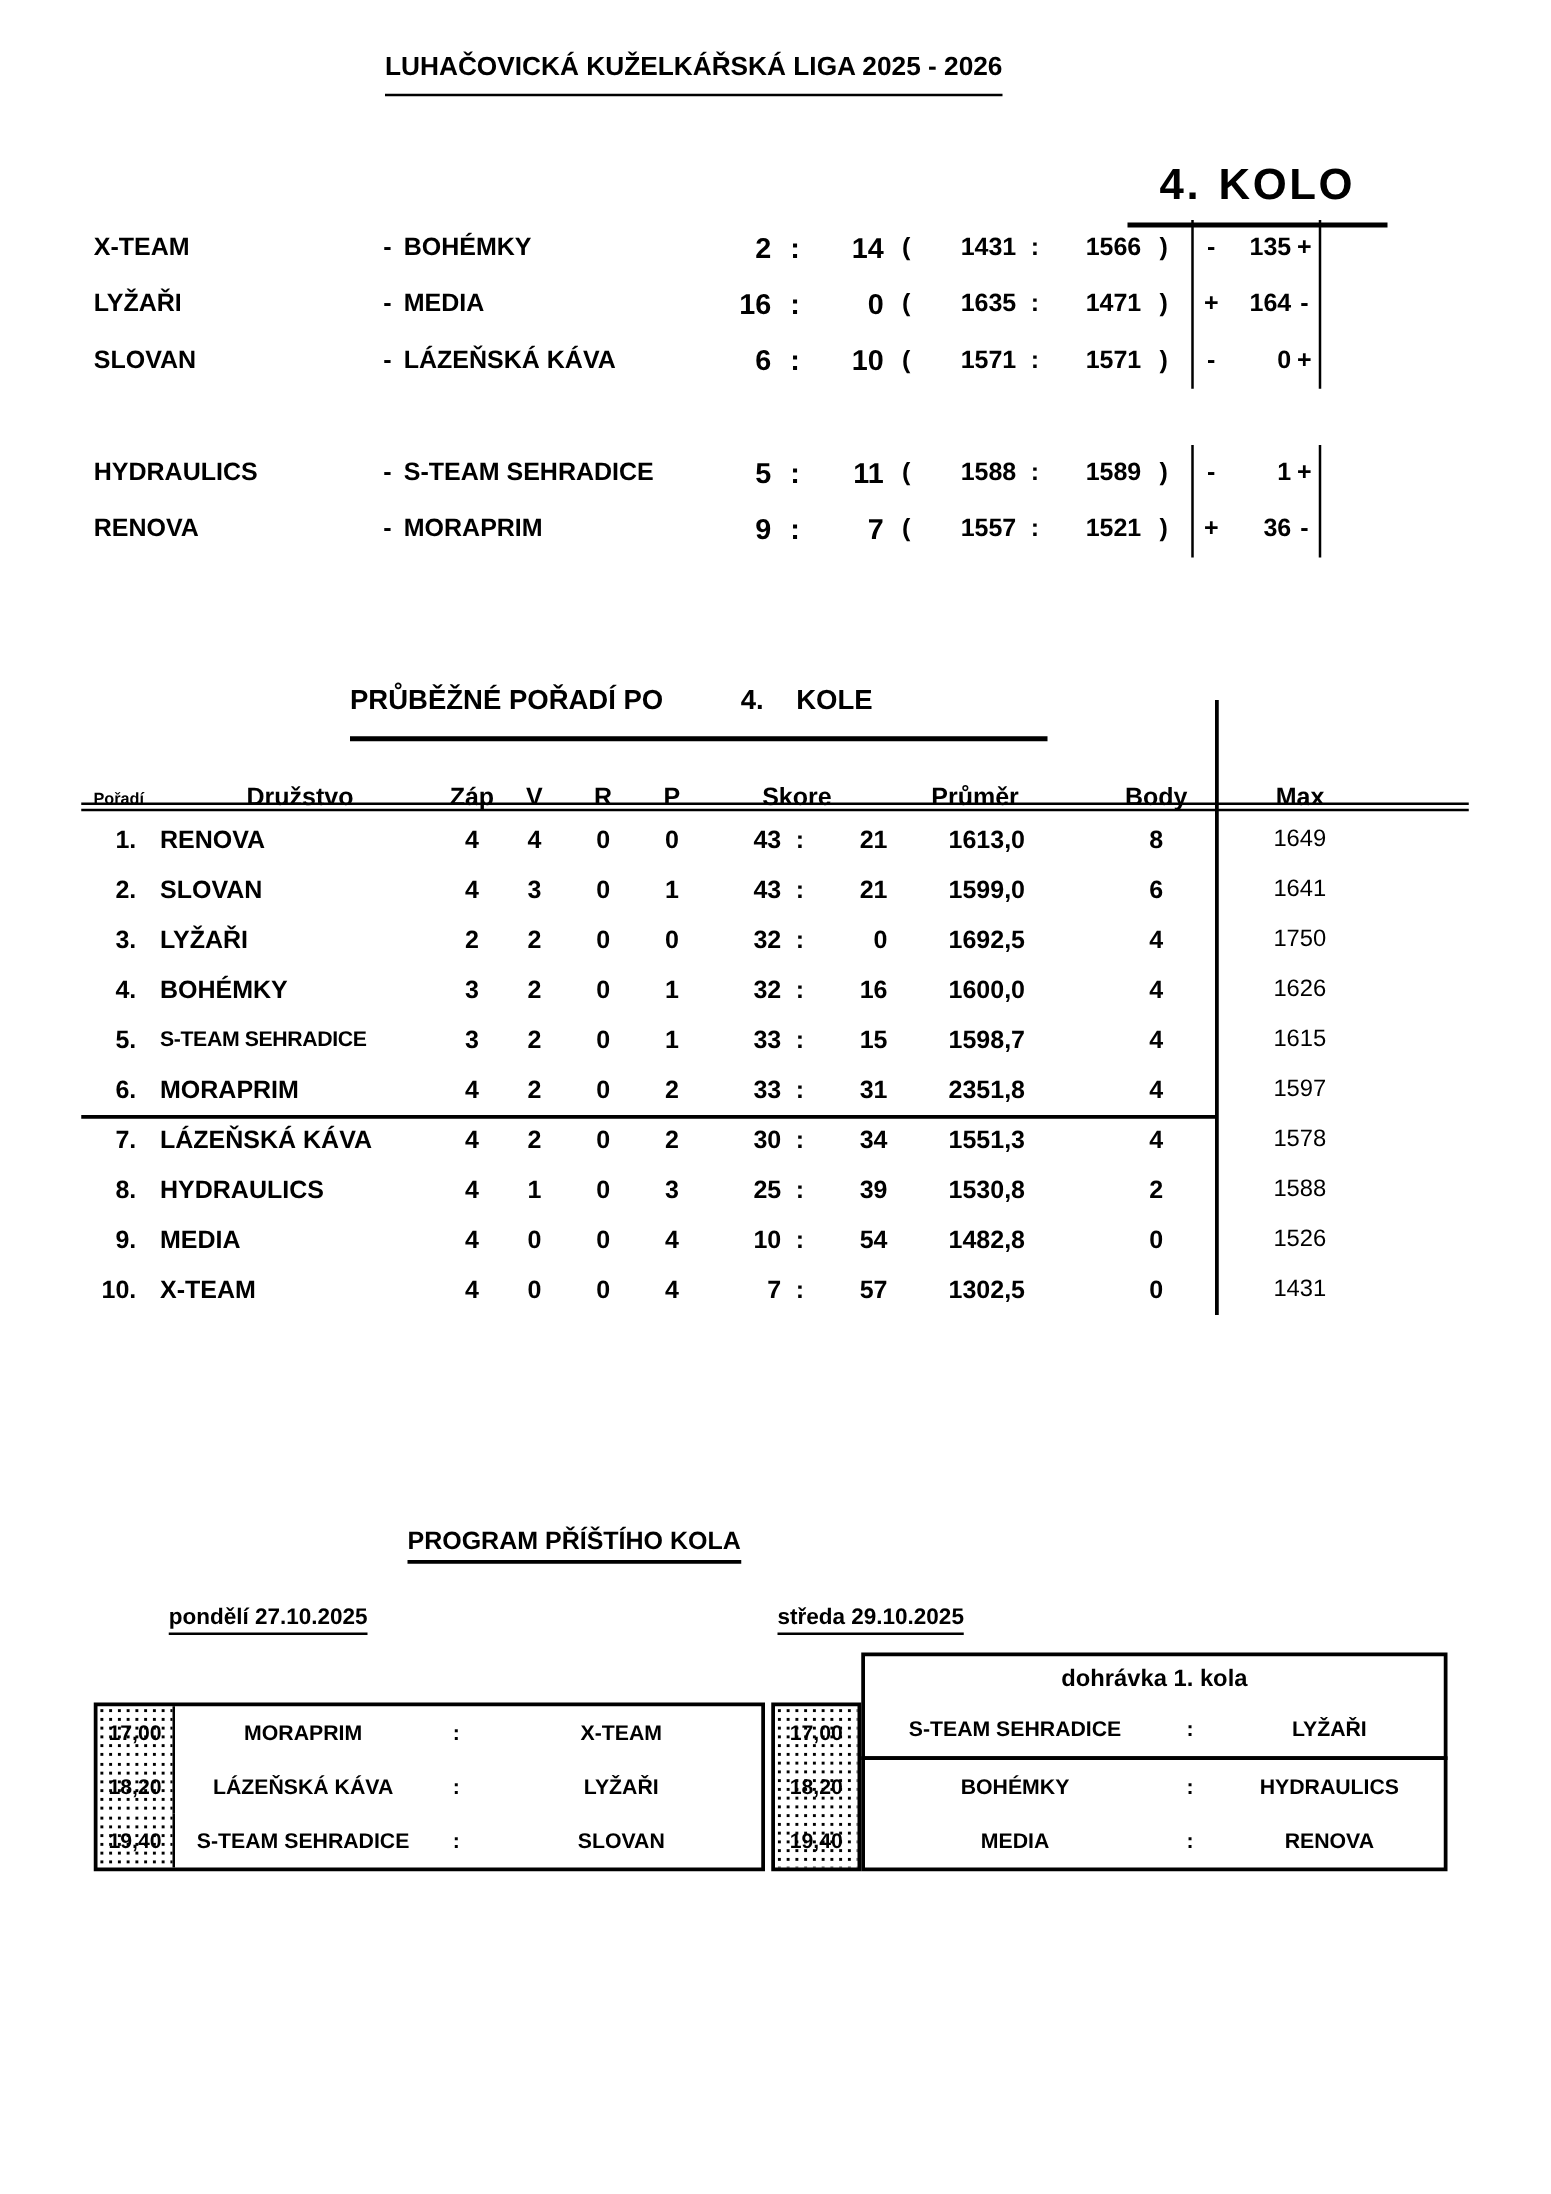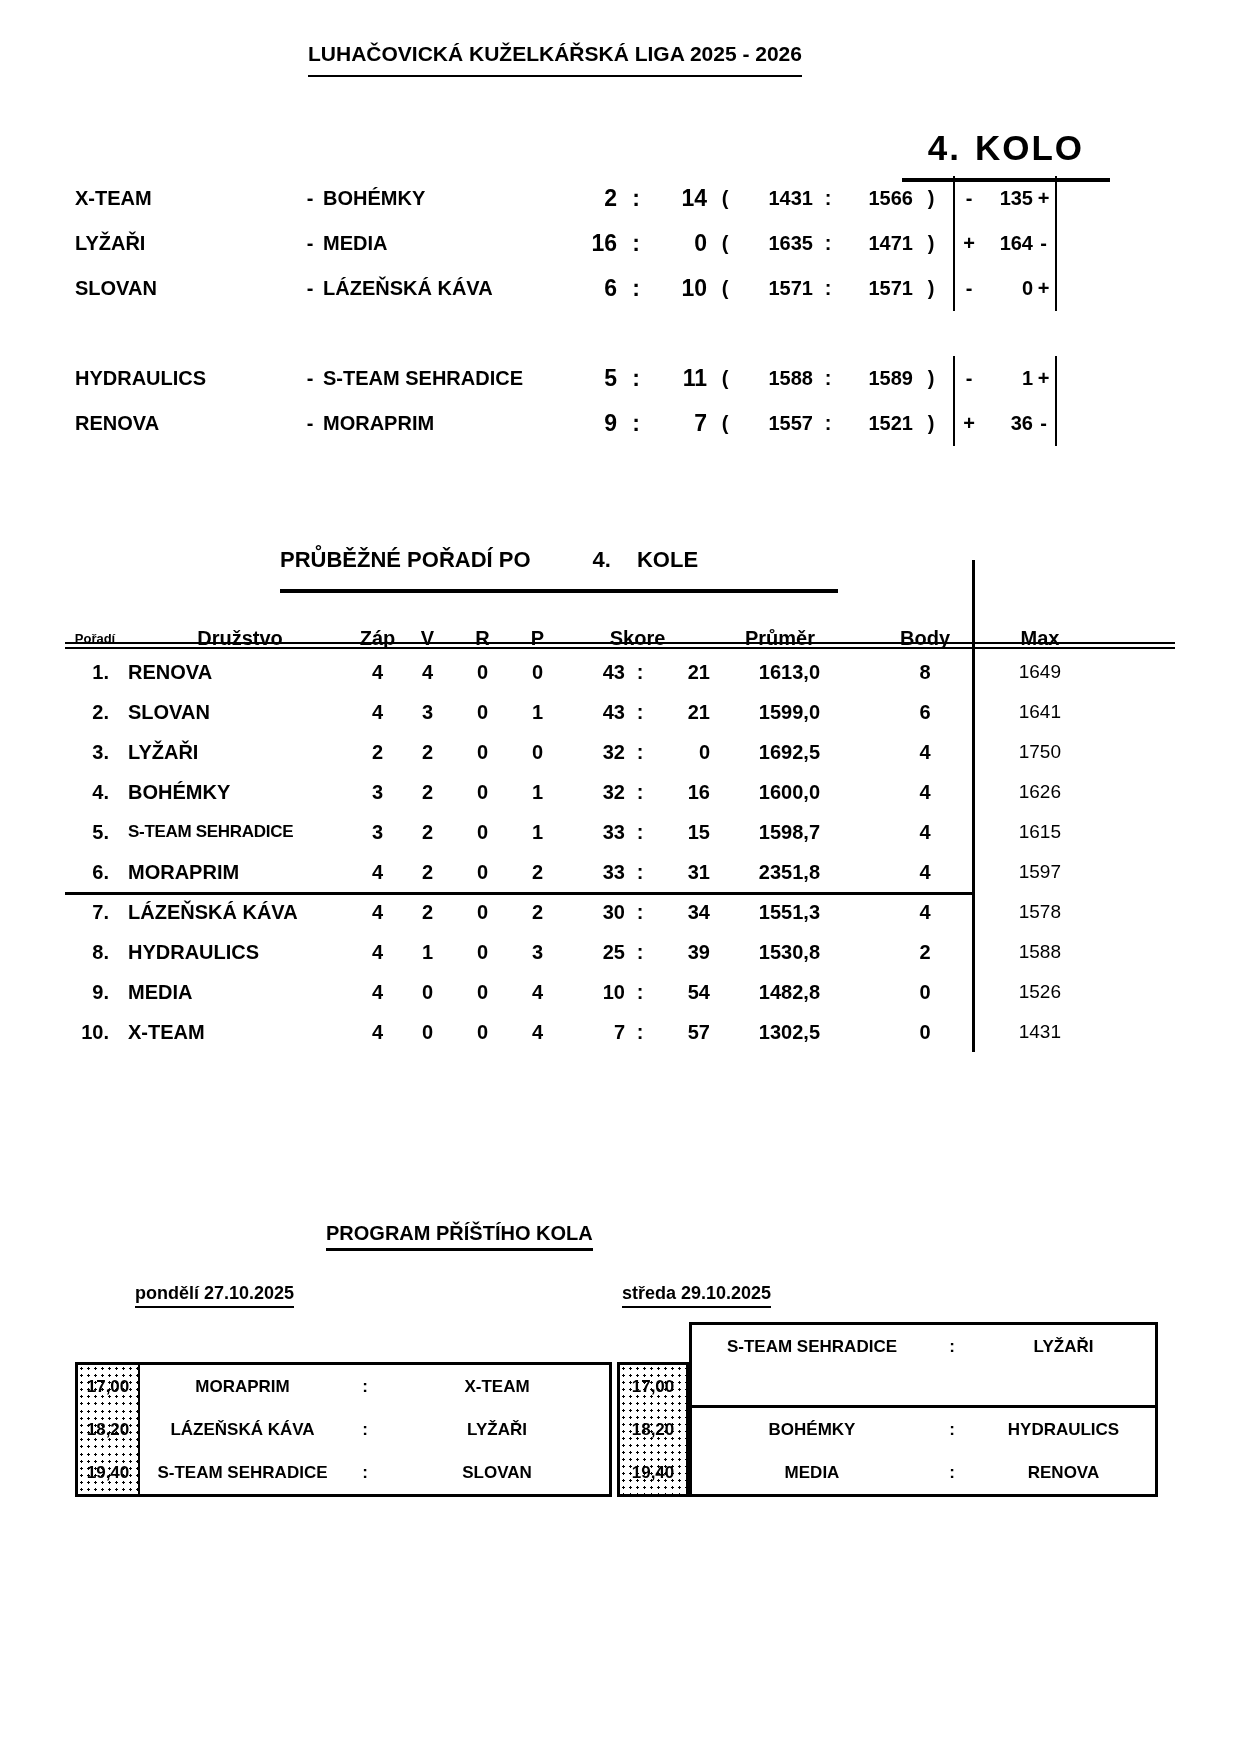--- a/index.html
+++ b/index.html
@@ -392,20 +392,21 @@
   </div>
 </div>
 
 <div class="abs dotted" id="wed-strip">
   <div class="wtime">17,00</div>
   <div class="wtime">18,20</div>
   <div class="wtime">19,40</div>
 </div>
 
 <div class="abs" id="wed-boxA">
+  <div class="makeup-head">dohrávka 1. kola</div>
   <div class="wrow">
     <div class="phome">S-TEAM SEHRADICE</div>
     <div class="pcolon">:</div>
     <div class="paway">LYŽAŘI</div>
   </div>
 </div>
 
 <div class="abs" id="wed-boxB">
   <div class="wrow">
     <div class="phome">BOHÉMKY</div>

